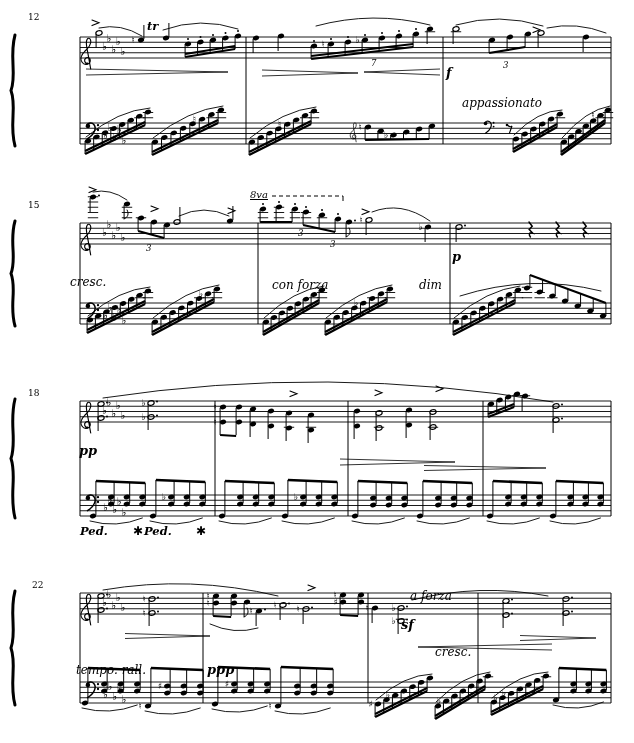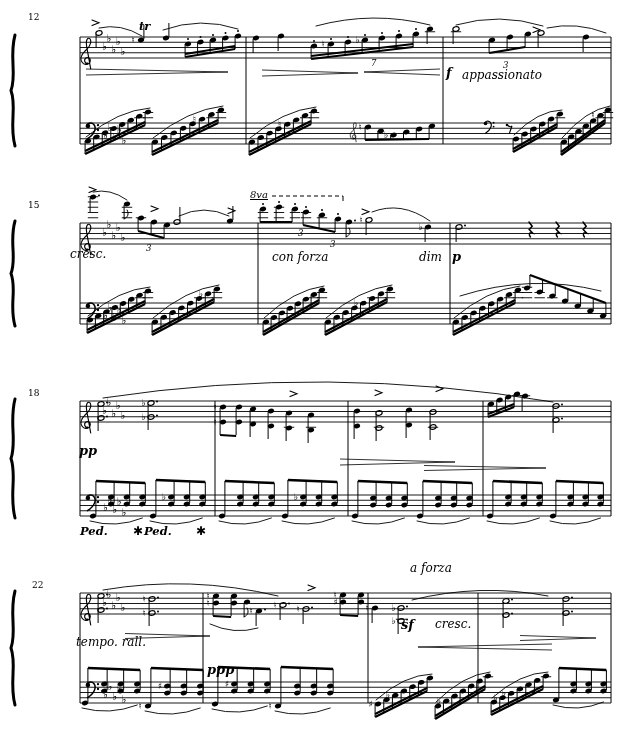--- a/index.html
+++ b/index.html
@@ -1,21 +1,21 @@
 <!DOCTYPE html>
 <html><head>
 <meta charset="utf-8">
 <style>
   html,body{margin:0;padding:0;background:#fff;}
   #page{position:relative;width:634px;height:743px;background:#ffffff;overflow:hidden;}
   #score-svg{position:absolute;left:0;top:0;}
   .lbl{position:absolute;color:#000;white-space:nowrap;line-height:1;z-index:5;}
   .mnum{font:9px "DejaVu Serif",serif;}
   .dyn{font:italic bold 13px "DejaVu Serif",serif;}
-  .expr{font:italic 12px "DejaVu Serif",serif;}
+  .expr{font:italic 12px "DejaVu Serif",serif;margin-top:28px;}
   .tup{font:italic 8.5px "DejaVu Serif",serif;}
   .orn{font:italic bold 11.5px "DejaVu Serif",serif;}
   .o8{font:italic 10px "DejaVu Serif",serif;text-decoration:underline;}
   .ped{font:italic bold 11.5px "DejaVu Serif",serif;}
   .star{font:12px "DejaVu Sans",sans-serif;}
 </style>
 </head>
 <body>
 
 <div id="page">
@@ -1149,21 +1149,21 @@
         <line x1="125" y1="633.5" x2="210" y2="636" stroke="#000" stroke-width="0.8"></line>
         <line x1="125" y1="638.5" x2="210" y2="636" stroke="#000" stroke-width="0.8"></line>
         <line x1="418" y1="647" x2="552" y2="644" stroke="#000" stroke-width="0.8"></line>
         <line x1="418" y1="647" x2="552" y2="650" stroke="#000" stroke-width="0.8"></line>
         <line x1="520" y1="635.5" x2="596" y2="638" stroke="#000" stroke-width="0.8"></line>
         <line x1="520" y1="640.5" x2="596" y2="638" stroke="#000" stroke-width="0.8"></line>
       </g>
     </svg>
 
   <span class="lbl mnum" style="left:28px;top:12px">12</span>
-  <span class="lbl orn" style="left:139px;top:19px">tr</span>
+  <span class="lbl orn" style="left:147px;top:19px">tr</span>
   <span class="lbl tup" style="left:371px;top:58px">7</span>
   <span class="lbl tup" style="left:503px;top:60px">3</span>
   <span class="lbl dyn" style="left:446px;top:65px">f</span>
   <span class="lbl expr" style="left:462px;top:68px">appassionato</span>
 
   <span class="lbl mnum" style="left:28px;top:200px">15</span>
   <span class="lbl expr" style="left:70px;top:247px">cresc.</span>
   <span class="lbl o8" style="left:250px;top:189px">8va</span>
   <span class="lbl tup" style="left:146px;top:243px">3</span>
   <span class="lbl tup" style="left:298px;top:228px">3</span>

